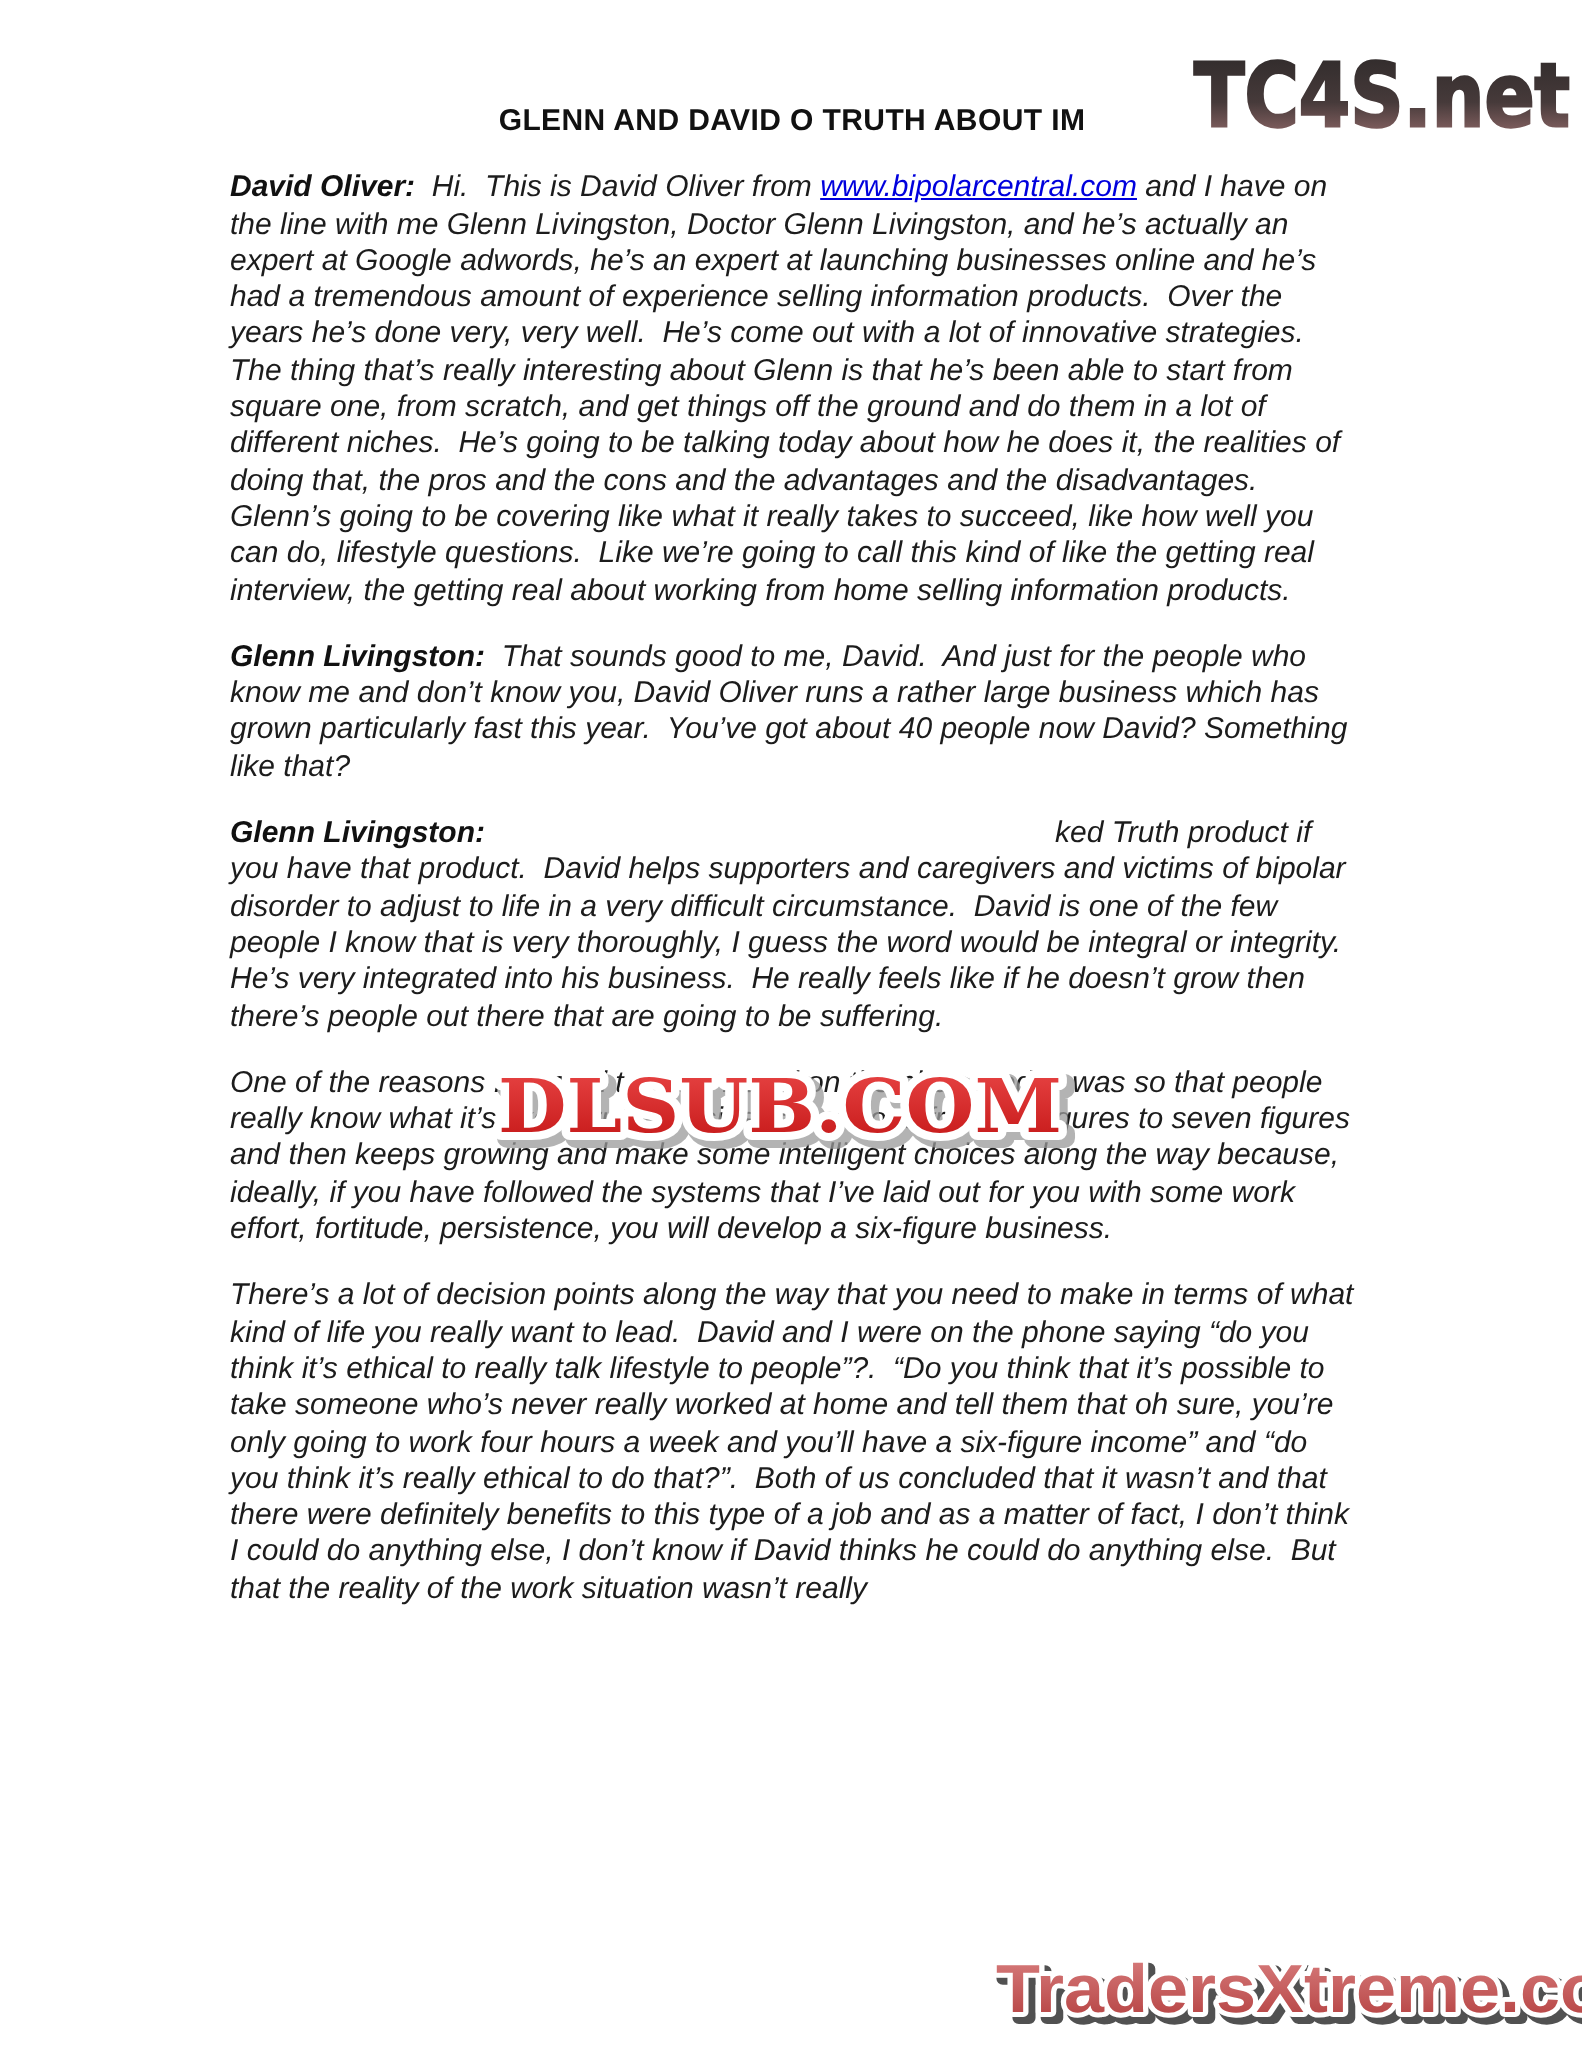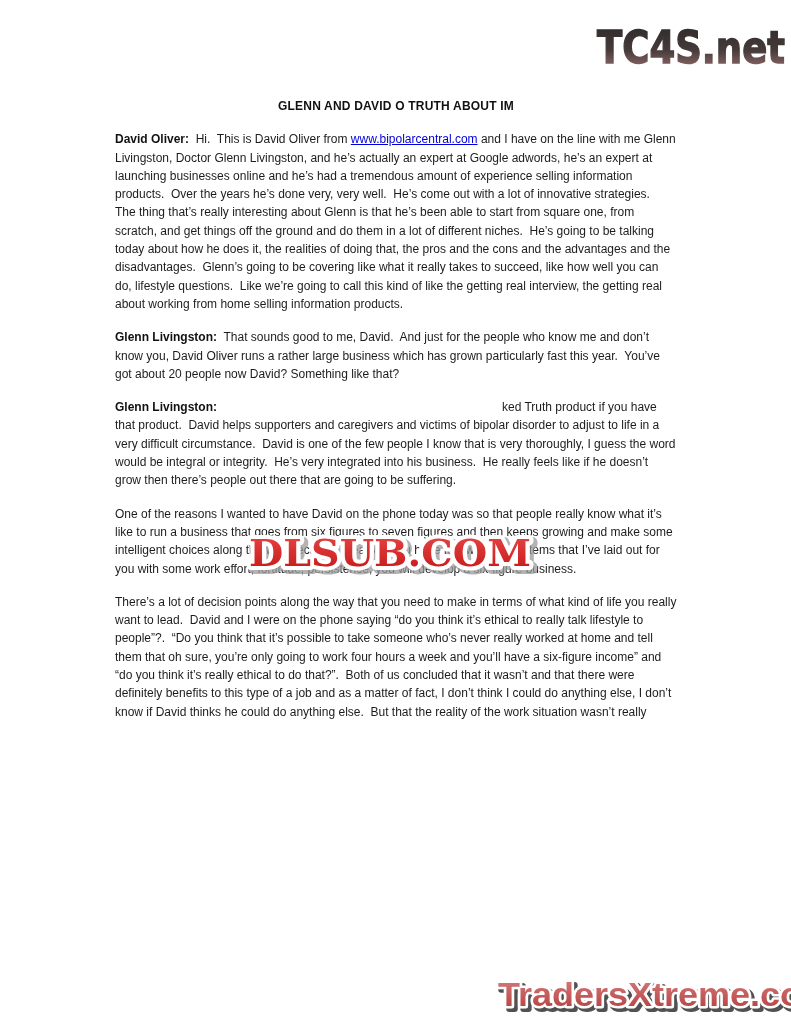--- a/index.html
+++ b/index.html
@@ -4,30 +4,31 @@
 <style>
   html,body{margin:0;padding:0;}
   body{
     width:791px;height:1024px;position:relative;overflow:hidden;
     background:#ffffff;
     font-family:"Liberation Sans",sans-serif;
     -webkit-font-smoothing:antialiased;
   }
   .content{
     position:absolute;left:115px;top:0;width:562px;
-    padding-top:97px;
+    padding-top:52px;
     color:#1c1c1c;
-    font-size:12px;line-height:18.3px;
+    font-size:15px;line-height:18.3px;
   }
   .doc-title{
     font-weight:bold;text-align:center;letter-spacing:.2px;color:#111;
   }
   .para{
     margin:15px 0 0 0;
     white-space:pre-wrap;
+    font-style:italic;
   }
   .speaker{font-weight:bold;color:#111;}
   .spacer{display:inline-block;width:285px;height:1px;}
   .link{color:#0000dd;text-decoration:underline;cursor:pointer;}
   .hdr-logo{position:absolute;top:22px;left:594px;width:195px;height:46px;}
   .wmark{position:absolute;left:240px;top:487px;width:300px;height:46px;margin-top:44px;}
   .ftr-logo{position:absolute;left:444px;top:969px;width:348px;height:52px;margin-left:48px;}
   svg{display:block;}
   svg text{font-weight:bold;}
 </style>
@@ -45,21 +46,21 @@
     </defs>
     <text x="97" y="41" text-anchor="middle" textLength="188" lengthAdjust="spacingAndGlyphs" font-family="'DejaVu Sans',sans-serif" font-size="44" stroke="#ffffff" stroke-width="5" fill="#ffffff" opacity="0.85">TC4S.net</text>
     <text x="97" y="41" text-anchor="middle" textLength="188" lengthAdjust="spacingAndGlyphs" font-family="'DejaVu Sans',sans-serif" font-size="44" fill="url(#g-tc4s)" stroke="url(#g-tc4s)" stroke-width="1.4">TC4S.net</text>
   </svg>
 </div>
 
 <div class="content">
   <div class="doc-title">GLENN AND DAVID O TRUTH ABOUT IM</div>
   <div id="transcript">
       <p class="para"><span class="speaker">David Oliver:</span><span class="body-text">  Hi.  This is David Oliver from </span><a class="link">www.bipolarcentral.com</a><span class="body-text"> and I have on the line with me Glenn Livingston, Doctor Glenn Livingston, and he’s actually an expert at Google adwords, he’s an expert at launching businesses online and he’s had a tremendous amount of experience selling information products.  Over the years he’s done very, very well.  He’s come out with a lot of innovative strategies.  The thing that’s really interesting about Glenn is that he’s been able to start from square one, from scratch, and get things off the ground and do them in a lot of different niches.  He’s going to be talking today about how he does it, the realities of doing that, the pros and the cons and the advantages and the disadvantages.  Glenn’s going to be covering like what it really takes to succeed, like how well you can do, lifestyle questions.  Like we’re going to call this kind of like the getting real interview, the getting real about working from home selling information products.</span></p>
-      <p class="para"><span class="speaker">Glenn Livingston:</span><span class="body-text">  That sounds good to me, David.  And just for the people who know me and don’t know you, David Oliver runs a rather large business which has grown particularly fast this year.  You’ve got about 20 people now David? Something like that?</span></p>
+      <p class="para"><span class="speaker">Glenn Livingston:</span><span class="body-text">  That sounds good to me, David.  And just for the people who know me and don’t know you, David Oliver runs a rather large business which has grown particularly fast this year.  You’ve got about 40 people now David? Something like that?</span></p>
       <p class="para"><span class="speaker">Glenn Livingston:</span><span class="spacer"></span><span class="body-text">ked Truth product if you have that product.  David helps supporters and caregivers and victims of bipolar disorder to adjust to life in a very difficult circumstance.  David is one of the few people I know that is very thoroughly, I guess the word would be integral or integrity.  He’s very integrated into his business.  He really feels like if he doesn’t grow then there’s people out there that are going to be suffering.</span></p>
       <p class="para"><span class="body-text">One of the reasons I wanted to have David on the phone today was so that people really know what it’s like to run a business that goes from six figures to seven figures and then keeps growing and make some intelligent choices along the way because, ideally, if you have followed the systems that I’ve laid out for you with some work effort, fortitude, persistence, you will develop a six-figure business.</span></p>
       <p class="para"><span class="body-text">There’s a lot of decision points along the way that you need to make in terms of what kind of life you really want to lead.  David and I were on the phone saying “do you think it’s ethical to really talk lifestyle to people”?.  “Do you think that it’s possible to take someone who’s never really worked at home and tell them that oh sure, you’re only going to work four hours a week and you’ll have a six-figure income” and “do you think it’s really ethical to do that?”.  Both of us concluded that it wasn’t and that there were definitely benefits to this type of a job and as a matter of fact, I don’t think I could do anything else, I don’t know if David thinks he could do anything else.  But that the reality of the work situation wasn’t really</span></p>
     </div>
 </div>
 
 <div class="wmark">
   <svg viewBox="0 0 300 46" width="300" height="46">
     <defs>
       <linearGradient id="g-dlsub" x1="0" y1="0" x2="0" y2="1">

